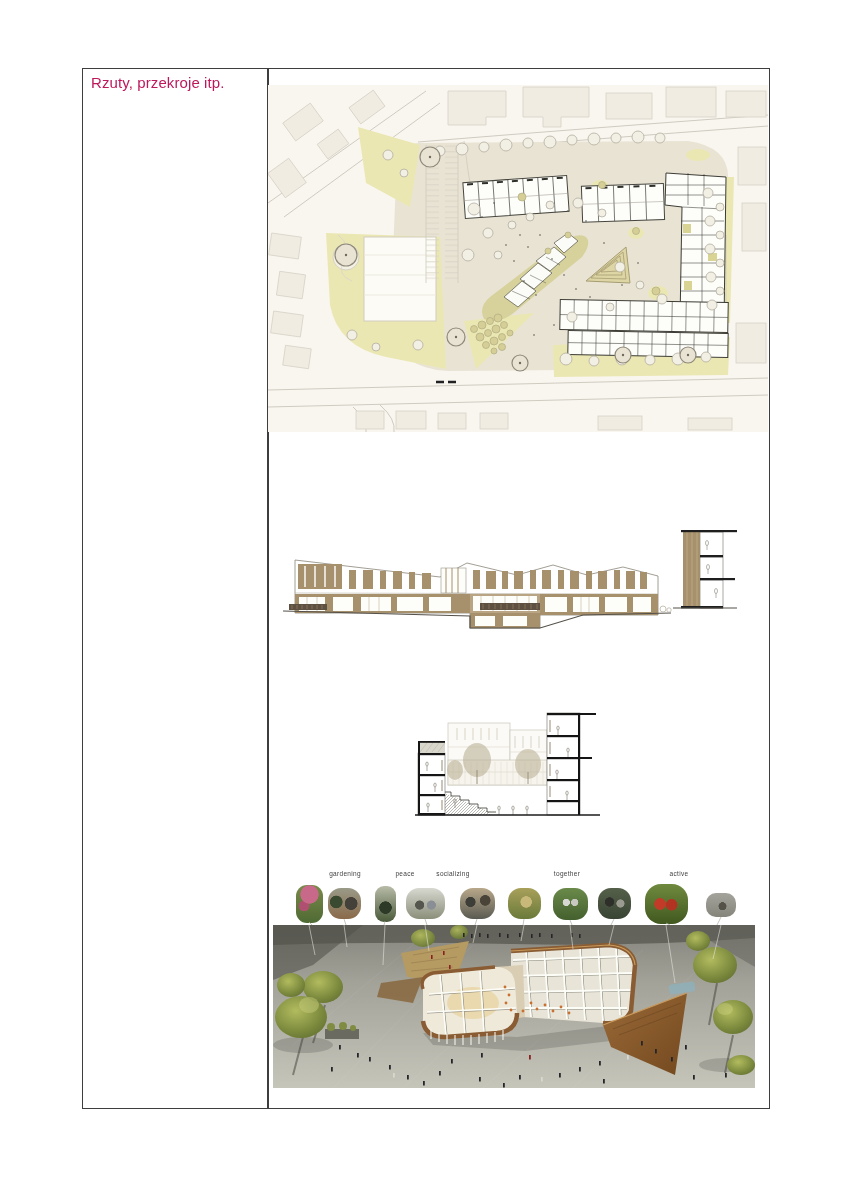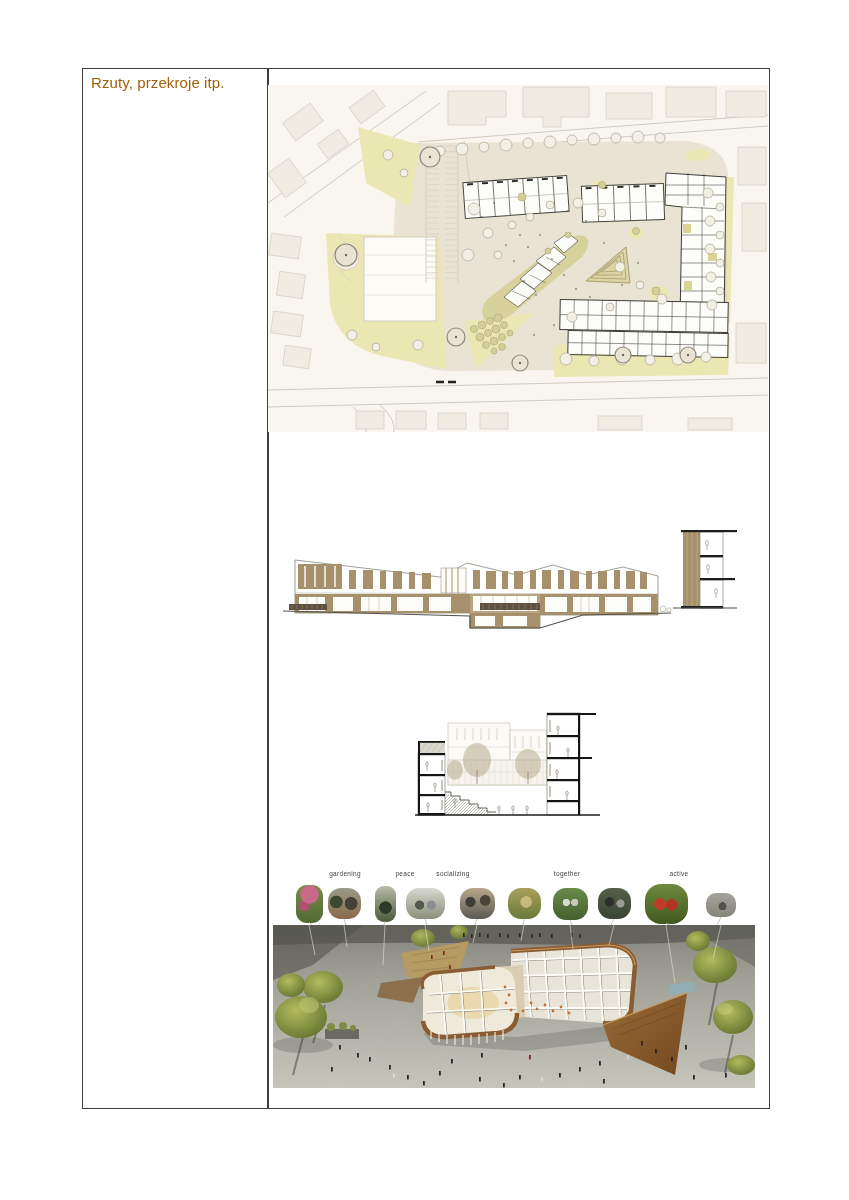--- a/index.html
+++ b/index.html
@@ -2,21 +2,21 @@
 <html><head>
 <meta charset="utf-8">
 <style>
   html,body{margin:0;padding:0;background:#fff;}
   .page{position:relative;width:849px;height:1200px;background:#ffffff;overflow:hidden;
         font-family:"Liberation Sans",sans-serif;}
   .doc-table{position:absolute;left:82px;top:68px;width:686px;height:1039px;
              border:1.5px solid #3e3e3e;}
   .col-divider{position:absolute;left:184px;top:0;width:1.5px;height:100%;background:#3e3e3e;}
   .cell-left{position:absolute;left:0;top:0;width:184px;height:100%;}
-  .row-label{position:absolute;left:8px;top:5px;font-size:15px;color:#a16207;letter-spacing:0.1px;}
+  .row-label{position:absolute;left:8px;top:5px;font-size:15px;color:#be185d;letter-spacing:0.1px;}
   .fig{position:absolute;}
   .fig-plan{left:268px;top:85px;width:500px;height:347px;}
   .fig-elev{left:283px;top:523px;width:454px;height:129px;}
   .fig-sect{left:415px;top:700px;width:185px;height:120px;}
   .fig-render{left:273px;top:925px;width:482px;height:163px;}
   .photo-strip{position:absolute;left:273px;top:868px;width:482px;height:57px;}
   .photo{position:absolute;border-radius:13px;overflow:hidden;}
   .photo-label{position:absolute;top:2px;transform:translateX(-50%);font-size:6.5px;
                color:#3f3f3f;letter-spacing:0.3px;white-space:nowrap;}
   .strip-lines{position:absolute;left:0;top:0;width:100%;height:100%;}

